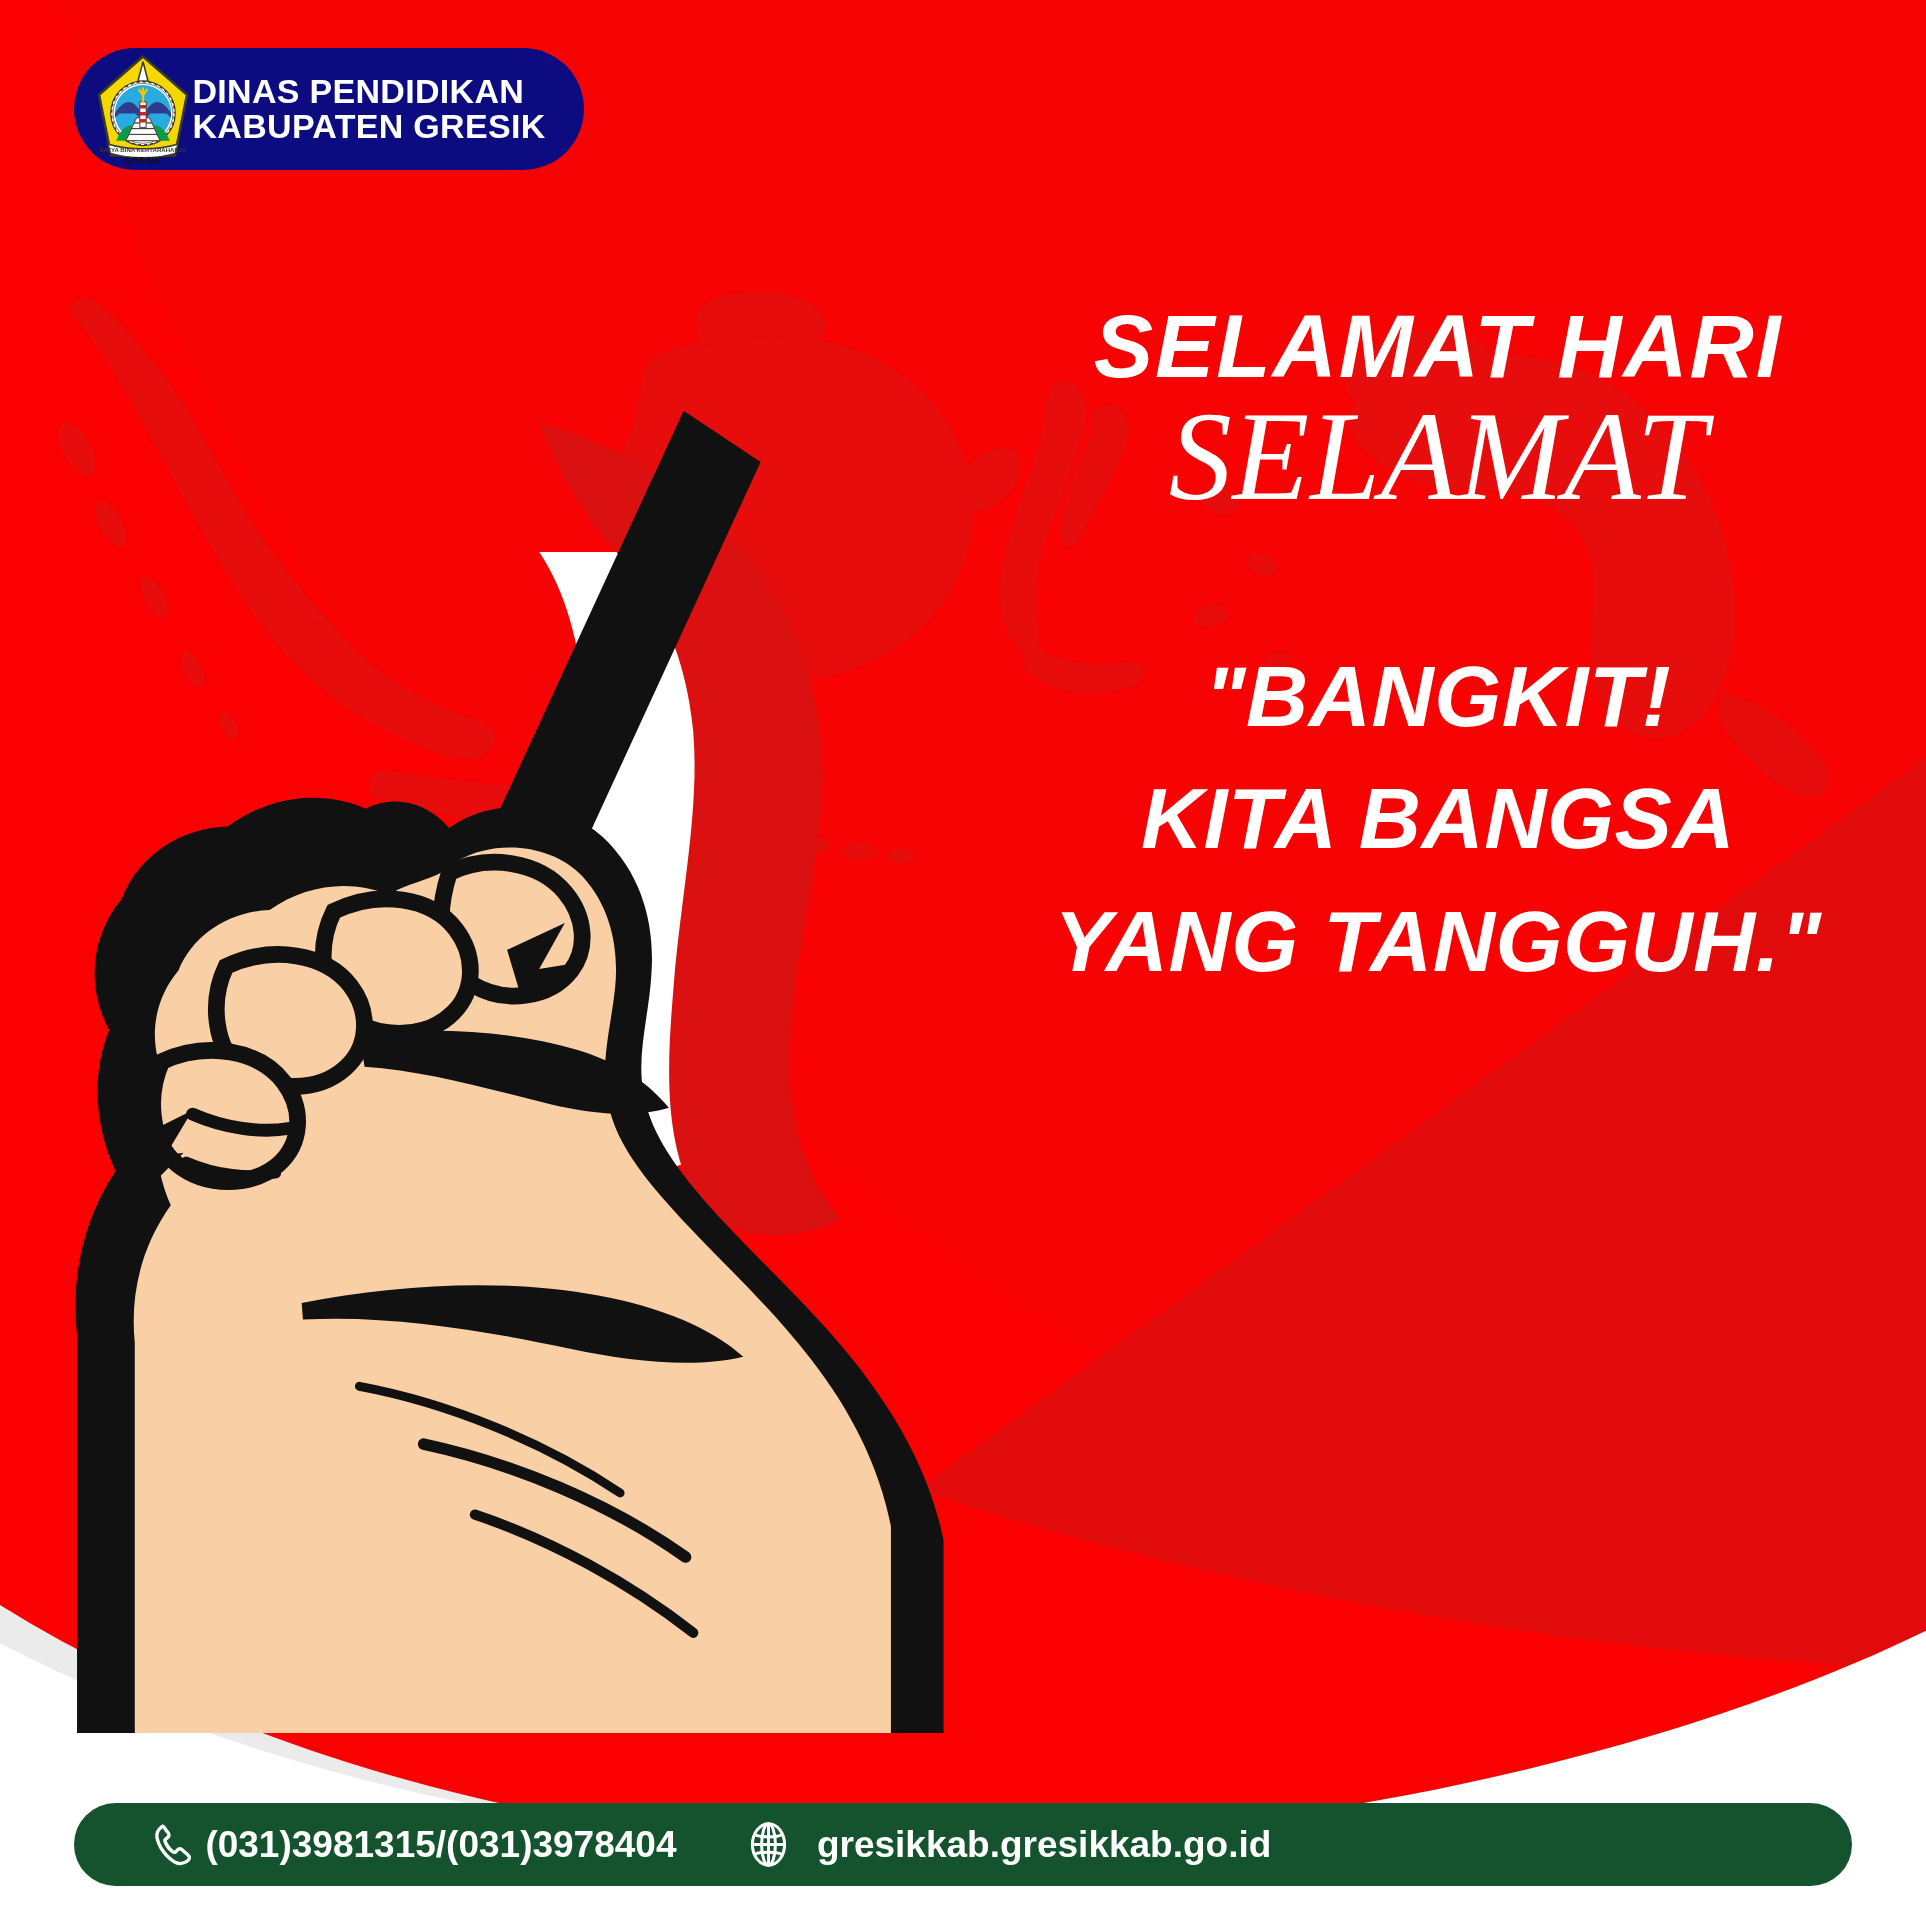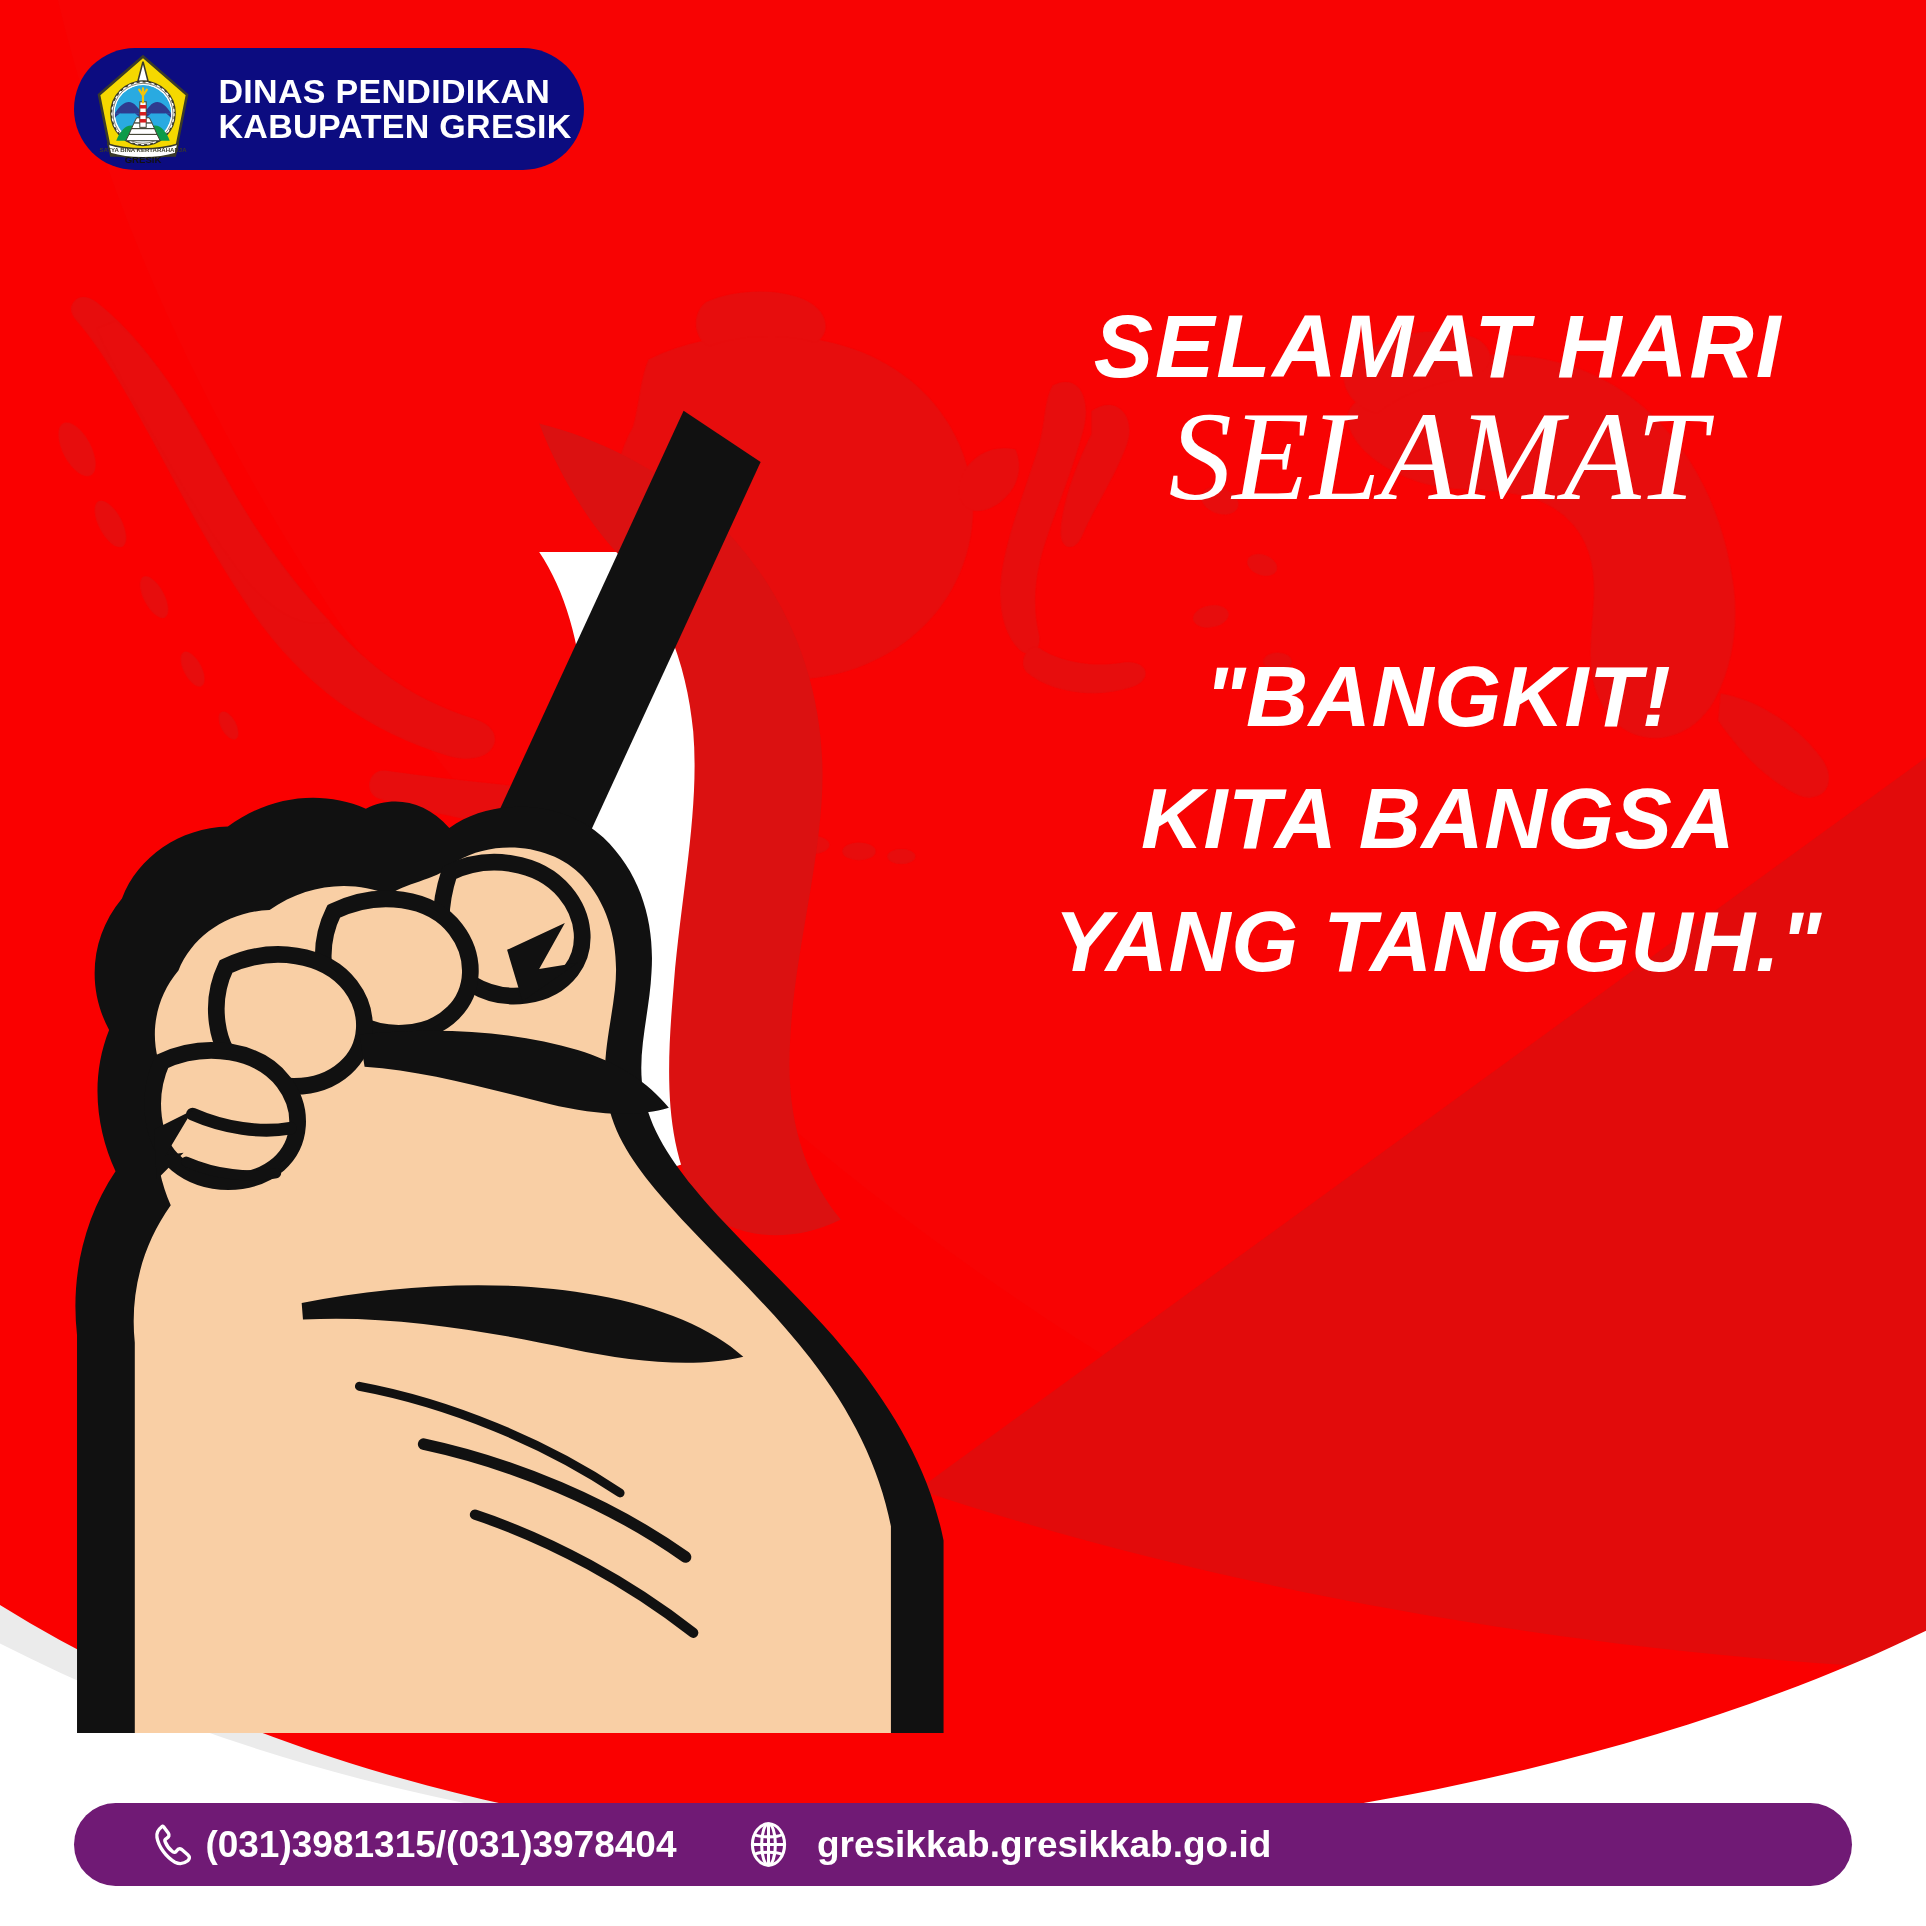--- a/index.html
+++ b/index.html
@@ -23,21 +23,21 @@
     left:74px; top:48px;
     width:510px; height:122px;
     background:#0c0c80;
     border-radius:61px;
     display:flex;align-items:center;
     padding-left:20.5px;
     z-index:40;
   }
   #logo-emblem{width:96px;height:110px;flex:0 0 96px;}
   #logo-text{
-    margin-left:28px;color:#ffffff;
+    margin-left:2px;color:#ffffff;
     font-weight:bold;line-height:1.04;
     font-size:34px;letter-spacing:0.3px;
     font-family:"Liberation Sans", sans-serif;
   }
   #logo-text div{white-space:nowrap;}
 
   
   #text-col{
     position:absolute;
     left:982px; top:302px;
@@ -77,21 +77,21 @@
     line-height:1.42;
     letter-spacing:0.6px;
   }
   #quote-block div{white-space:nowrap;}
 
   
   #footer-bar{
     position:absolute;
     left:74px; bottom:40px;
     width:1778px; height:83px;
-    background:#701a75;
+    background:#14532d;
     border-radius:42px;
     display:flex;align-items:center;
     z-index:60;
     color:#ffffff;
   }
   .footer-item{display:flex;align-items:center;}
   .footer-icon{flex:0 0 auto;display:flex;align-items:center;justify-content:center;}
   .footer-label{
     font-family:"Liberation Sans", sans-serif;
     font-weight:bold;

